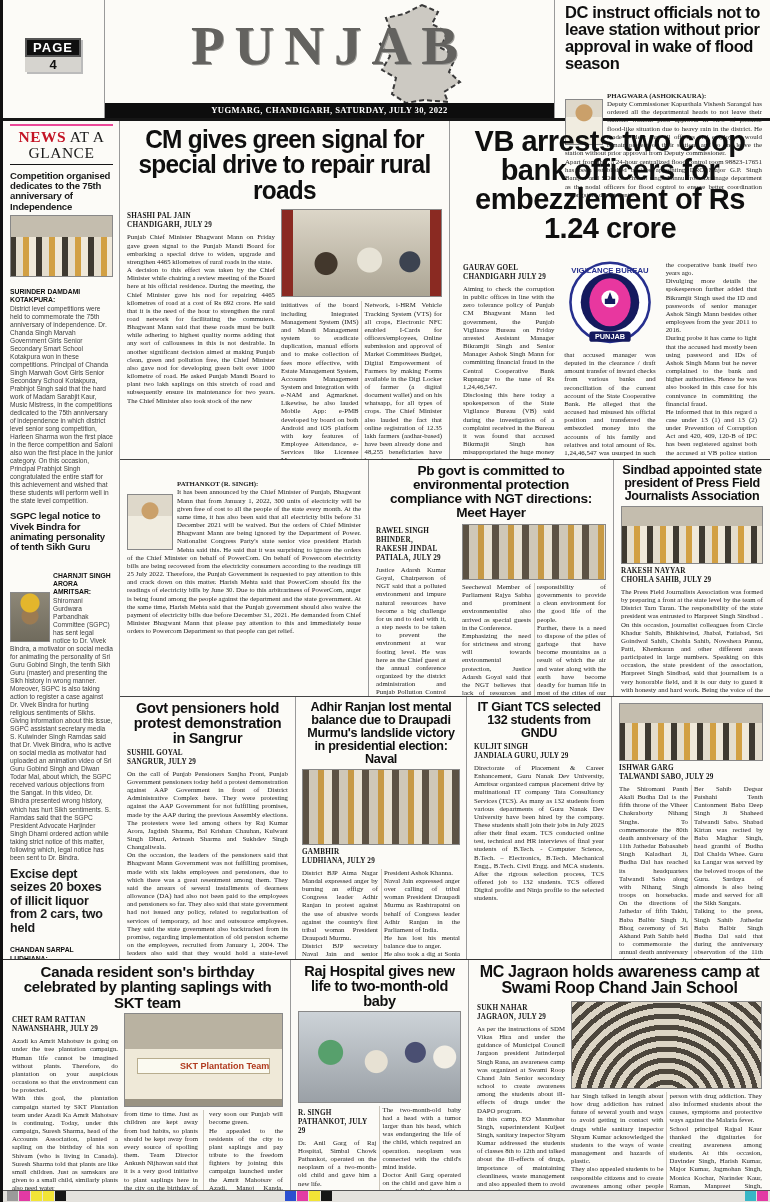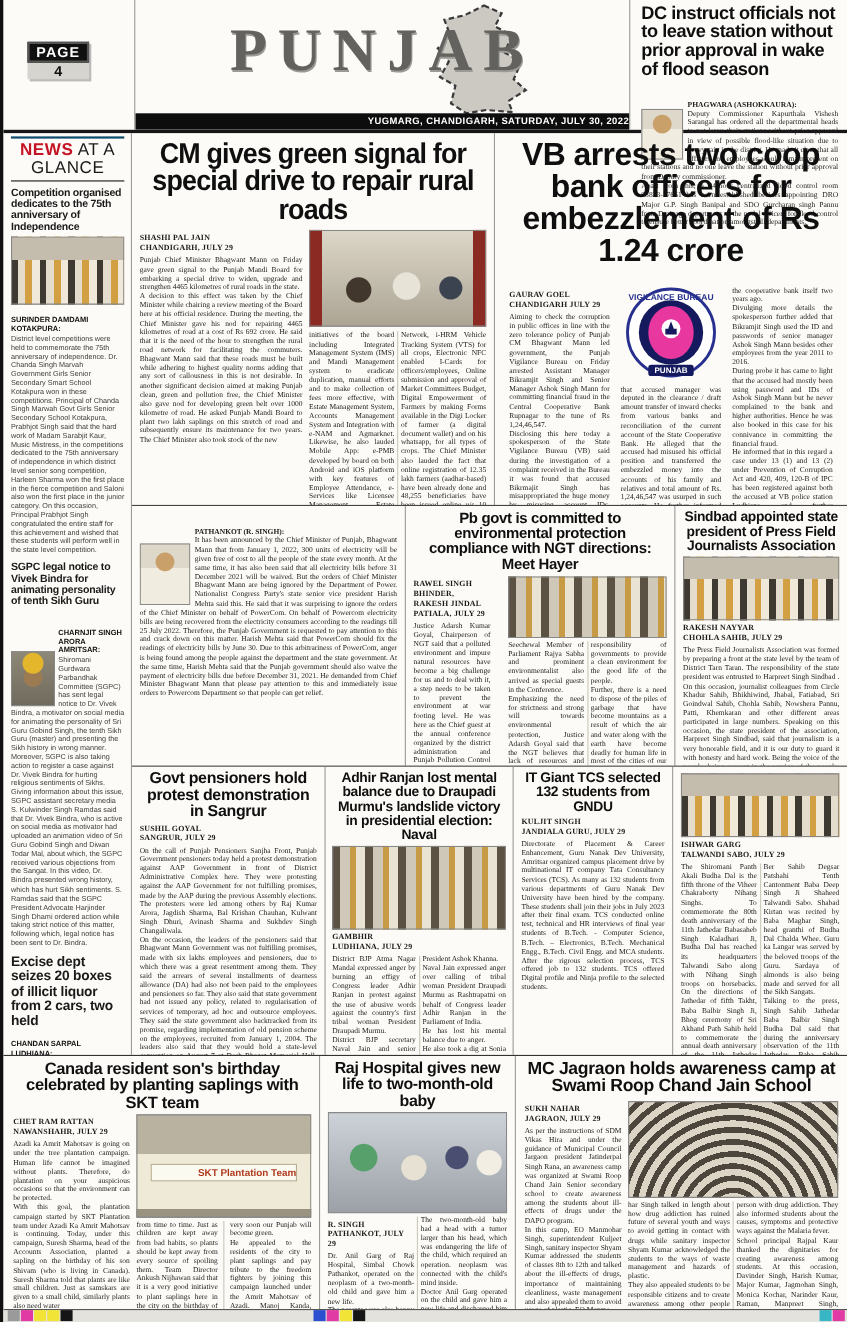--- a/index.html
+++ b/index.html
@@ -52,43 +52,43 @@
     radial-gradient(circle at 48% 55%,#e7e1d3 0 11px,rgba(0,0,0,0) 12px),
     radial-gradient(circle at 72% 45%,#4a4f72 0 10px,rgba(0,0,0,0) 11px),
     radial-gradient(circle at 90% 50%,#f2eee4 0 11px,rgba(0,0,0,0) 12px),
     linear-gradient(#cdd3d8,#9aa0a6)}
   .ph-classroom{background:
     repeating-radial-gradient(circle at 50% 120%,#4c463c 0 5px,#dcd5c5 5px 11px),
     linear-gradient(180deg,#cdc6b6 0 30%,rgba(0,0,0,0) 30%),
     linear-gradient(#d5cebe,#a9a292)}
   
   .topbar{display:flex;height:121px;border-bottom:3px solid #161616}
-  .badge-col{width:120px;border-right:1px solid #9a9a9a;position:relative}
+  .badge-col{width:102px;border-right:1px solid #9a9a9a;position:relative}
   .page-badge{position:absolute;left:22px;top:38px;width:56px;background:#d6d4cf;text-align:center;
       box-shadow:2px 2px 0 #bbb}
   .page-badge-label{background:#101010;color:#fff;font-family:"Liberation Sans",sans-serif;
       font-weight:bold;font-size:13px;letter-spacing:1px;border:2px solid #555;padding:0 2px}
   .page-badge-num{font-family:"Liberation Sans",sans-serif;font-weight:bold;font-size:13px;color:#111}
   .masthead{width:450px;border-right:1px solid #9a9a9a;position:relative;overflow:hidden}
   .map-svg{position:absolute;right:60px;top:2px}
   .masthead-title{position:absolute;top:18px;left:0;right:0;text-align:center;
       font-family:"Liberation Serif",serif;font-weight:bold;font-size:55px;line-height:1;
       color:#63625f;letter-spacing:10px;text-shadow:1px 1px 0 #9b9a96}
   .datebar{position:absolute;bottom:0;left:0;right:0;height:15px;background:#0d0d0d;color:#fff;
-      font-family:Liberation Sans, sans-serif;font-weight:bold;font-size:8.6px;line-height:15px;
-      text-align:right;letter-spacing:.4px}
+      font-family:Liberation Serif, serif;font-weight:bold;font-size:8.6px;line-height:15px;
+      text-align:center;letter-spacing:.4px}
   .dc-art{flex:1;padding:4px 8px 2px 10px}
   .hl-dc{font-size:16.5px;text-align:left;letter-spacing:-.4px;margin-bottom:3px}
   .dc-body{font-size:6.9px}
   .dc-photo{float:left;width:38px;height:46px;margin:16px 4px 0 0}
   
   .main{display:flex;height:838px}
   .glance{width:117px;border-right:1px solid #9a9a9a;padding:3px 6px 0 7px;overflow:hidden}
-  .glance-title{border-top:2px solid #0c4a6e;border-bottom:1px solid #161616;
-      font-family:Liberation Sans, sans-serif;font-size:15.5px;line-height:1.05;text-align:center;
+  .glance-title{border-top:2px solid #ec4899;border-bottom:1px solid #161616;
+      font-family:Liberation Serif, serif;font-size:15.5px;line-height:1.05;text-align:center;
       padding:3px 0 2px;letter-spacing:.5px}
   .glance-title .red{color:var(--accent-red,#c41425);font-weight:bold}
   .g-item{margin-top:6px}
   .g-head{font-family:"Liberation Sans",sans-serif;font-weight:bold;font-size:9.6px;
       line-height:1.08;letter-spacing:-.2px;margin-bottom:3px}
   .g-head-lg{font-size:12.5px}
   .g-photo{width:103px;height:62px;margin-bottom:3px}
   .g-body{font-family:"Liberation Sans",sans-serif;font-size:6.6px;line-height:1.22;
       text-align:left;color:#3d3d3d;white-space:pre-line}
   .g-body b{font-size:6.8px;color:#111}

